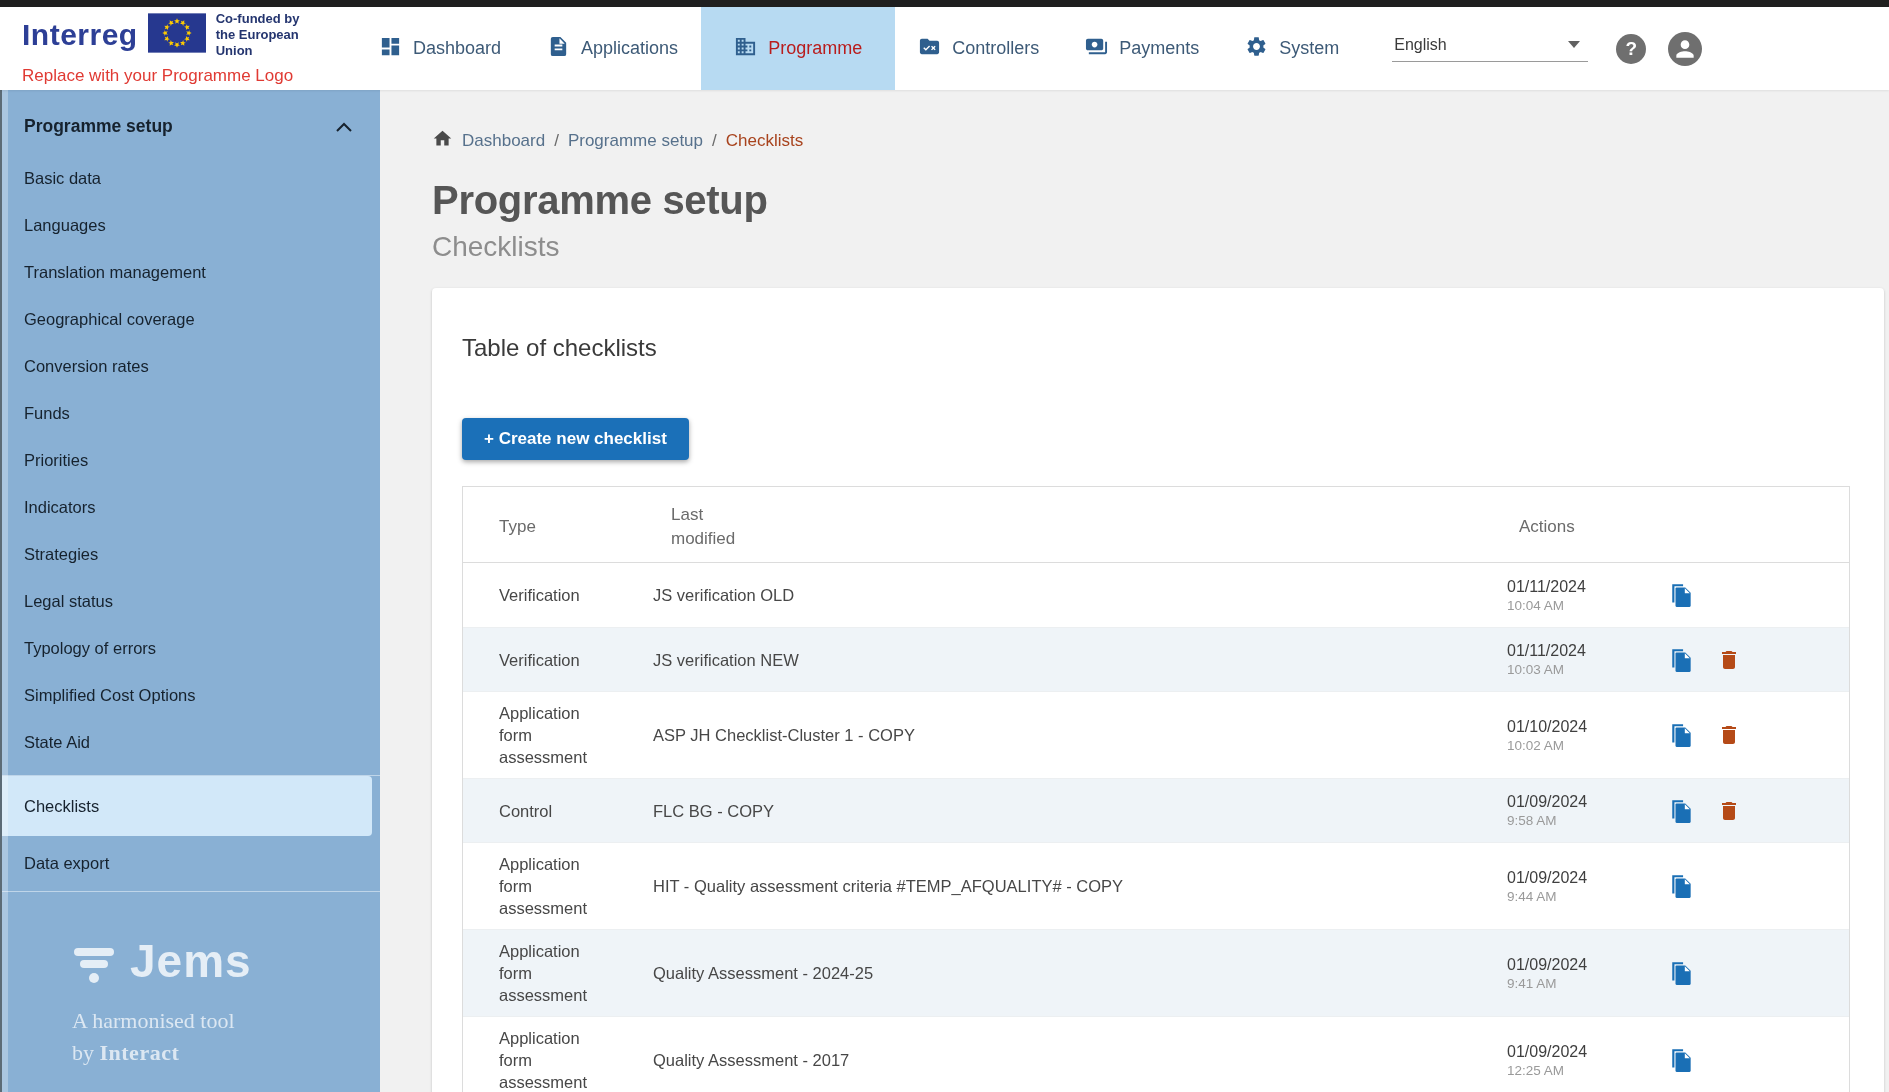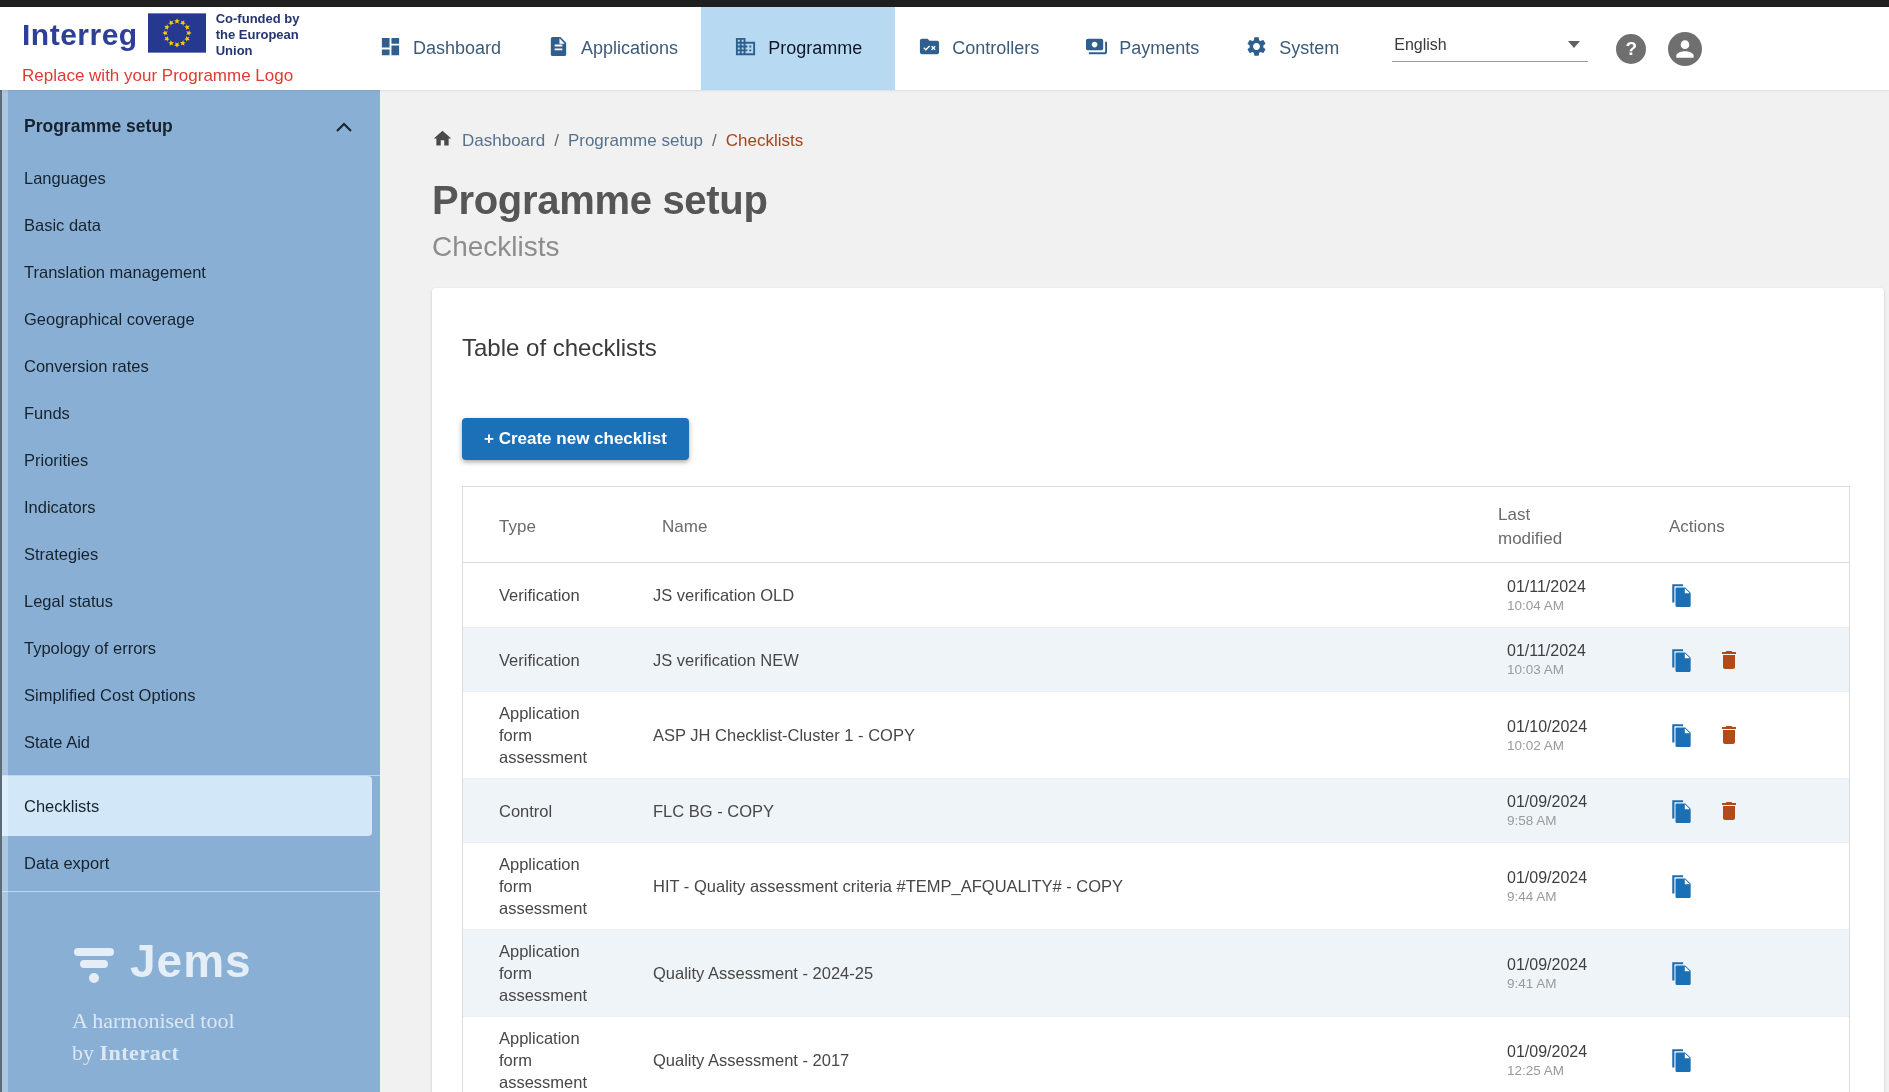--- a/index.html
+++ b/index.html
@@ -14,21 +14,21 @@
   .brand-top { display:flex; align-items:center; gap:10px; }
   .interreg { font-size:30px; font-weight:bold; color:#2d3f96; letter-spacing:.5px; line-height:1; }
   .euflag { flex:0 0 auto; }
   .cofunded { font-size:13px; font-weight:bold; color:#24356f; line-height:1.25; }
   .brand-red { color:#e03a33; font-size:17px; margin-top:7px; white-space:nowrap; }
 
   .nav { display:flex; align-items:stretch; height:100%; margin-left:18px; }
   .nav-item { display:flex; align-items:center; gap:11px; padding:0 23px; cursor:pointer; color:#3d5a77; font-size:18px; }
   .nav-item svg { fill:#2f5f8e; }
   .nav-item.active { background:#b7daf2; padding:0 33px; }
-  .nav-item.active .nav-label { color:#0f172a; }
+  .nav-item.active .nav-label { color:#b91c1c; }
 
   .lang { margin-left:30px; width:196px; border-bottom:1px solid #9a9a9a; display:flex; align-items:center; justify-content:space-between; padding:0 8px 7px 2px; cursor:pointer; }
   .lang-label { font-size:16px; color:#3a3a3a; }
   .caret { width:0; height:0; border-left:6px solid transparent; border-right:6px solid transparent; border-top:7px solid #616161; }
 
   .help { margin-left:28px; width:30px; height:30px; border-radius:50%; background:#6f6f6f; color:#fff; font-size:19px; font-weight:bold; display:flex; align-items:center; justify-content:center; cursor:pointer; flex:0 0 auto; }
   .avatar { margin-left:22px; width:34px; height:34px; border-radius:50%; background:#6f6f6f; display:flex; align-items:center; justify-content:center; cursor:pointer; flex:0 0 auto; margin-right:-16px; }
 
   
   .shell { display:flex; height:1002px; }
@@ -60,21 +60,21 @@
 
   .page-title { margin-top:24px; font-size:40px; color:#565656; letter-spacing:-.3px; }
   .page-subtitle { margin-top:8px; font-size:28px; color:#8d8d8d; }
 
   .card { margin-top:25px; background:#fff; border-radius:4px; box-shadow:0 1px 3px rgba(0,0,0,.18), 0 1px 1px rgba(0,0,0,.1); padding:46px 34px 40px 30px; min-height:900px; }
   .card-title { font-size:24px; color:#3a3a3a; font-weight:400; }
   .create-btn { margin-top:56px; display:inline-block; background:#1b70b8; color:#fff; font-size:17px; font-weight:bold; font-family:inherit; border:none; border-radius:4px; padding:11px 22px; cursor:pointer; box-shadow:0 2px 5px rgba(0,0,0,.35); }
 
   .table { margin-top:26px; border:1px solid #dcdcdc; }
   .trow, .thead { display:grid; grid-template-columns:190px 1fr 150px 210px; align-items:center; }
-  .thead { color:#6b6b6b; font-size:17px; min-height:76px; border-bottom:1px solid #dcdcdc;gap:9px; }
+  .thead { color:#6b6b6b; font-size:17px; min-height:76px; border-bottom:1px solid #dcdcdc; }
   .thead .cell { padding-top:4px; }
   .cell.type { padding-left:36px; }
   .cell.type span { display:inline-block; max-width:104px; line-height:22px; }
   .cell.name { padding-right:20px; line-height:22px; }
   .cell.date { padding-left:18px; }
   .cell.hdr-last { padding-left:18px; max-width:110px; line-height:24px; }
   .cell.hdr-actions { padding-left:30px; }
   .trow { min-height:64px; font-size:16.5px; color:#474747; padding:10px 0; }
   .trow + .trow { border-top:1px solid #eceff1; }
   .trow.alt { background:#eff4f8; }
@@ -180,22 +180,22 @@
 
 <div class="shell">
   <aside class="sidebar">
     <div class="side-head">
       <span>Programme setup</span>
       <span><svg width="16" height="10" viewBox="0 0 16 10" fill="none" stroke-width="2">
             <path d="M1 9 L8 2 L15 9"></path>
           </svg></span>
     </div>
     <div id="side-items">
+        <div class="side-item">Basic data</div>
         <div class="side-item">Languages</div>
-        <div class="side-item">Basic data</div>
         <div class="side-item">Translation management</div>
         <div class="side-item">Geographical coverage</div>
         <div class="side-item">Conversion rates</div>
         <div class="side-item">Funds</div>
         <div class="side-item">Priorities</div>
         <div class="side-item">Indicators</div>
         <div class="side-item">Strategies</div>
         <div class="side-item">Legal status</div>
         <div class="side-item">Typology of errors</div>
         <div class="side-item">Simplified Cost Options</div>
@@ -236,21 +236,20 @@
     <h1 class="page-title">Programme setup</h1>
     <div class="page-subtitle">Checklists</div>
 
     <section class="card">
       <h2 class="card-title">Table of checklists</h2>
       <button class="create-btn">+ Create new checklist</button>
 
       <div class="table">
         <div class="thead">
           <div class="cell type">Type</div>
-          <div class="cell name">Name</div>
           <div class="cell hdr-last">Last modified</div>
           <div class="cell hdr-actions">Actions</div>
         </div>
         <div id="rows">
             <div class="trow">
               <div class="cell type"><span>Verification</span></div>
               <div class="cell name">JS verification OLD</div>
               <div class="cell date">
                 <div class="d1">01/11/2024</div>
                 <div class="d2">10:04 AM</div>

